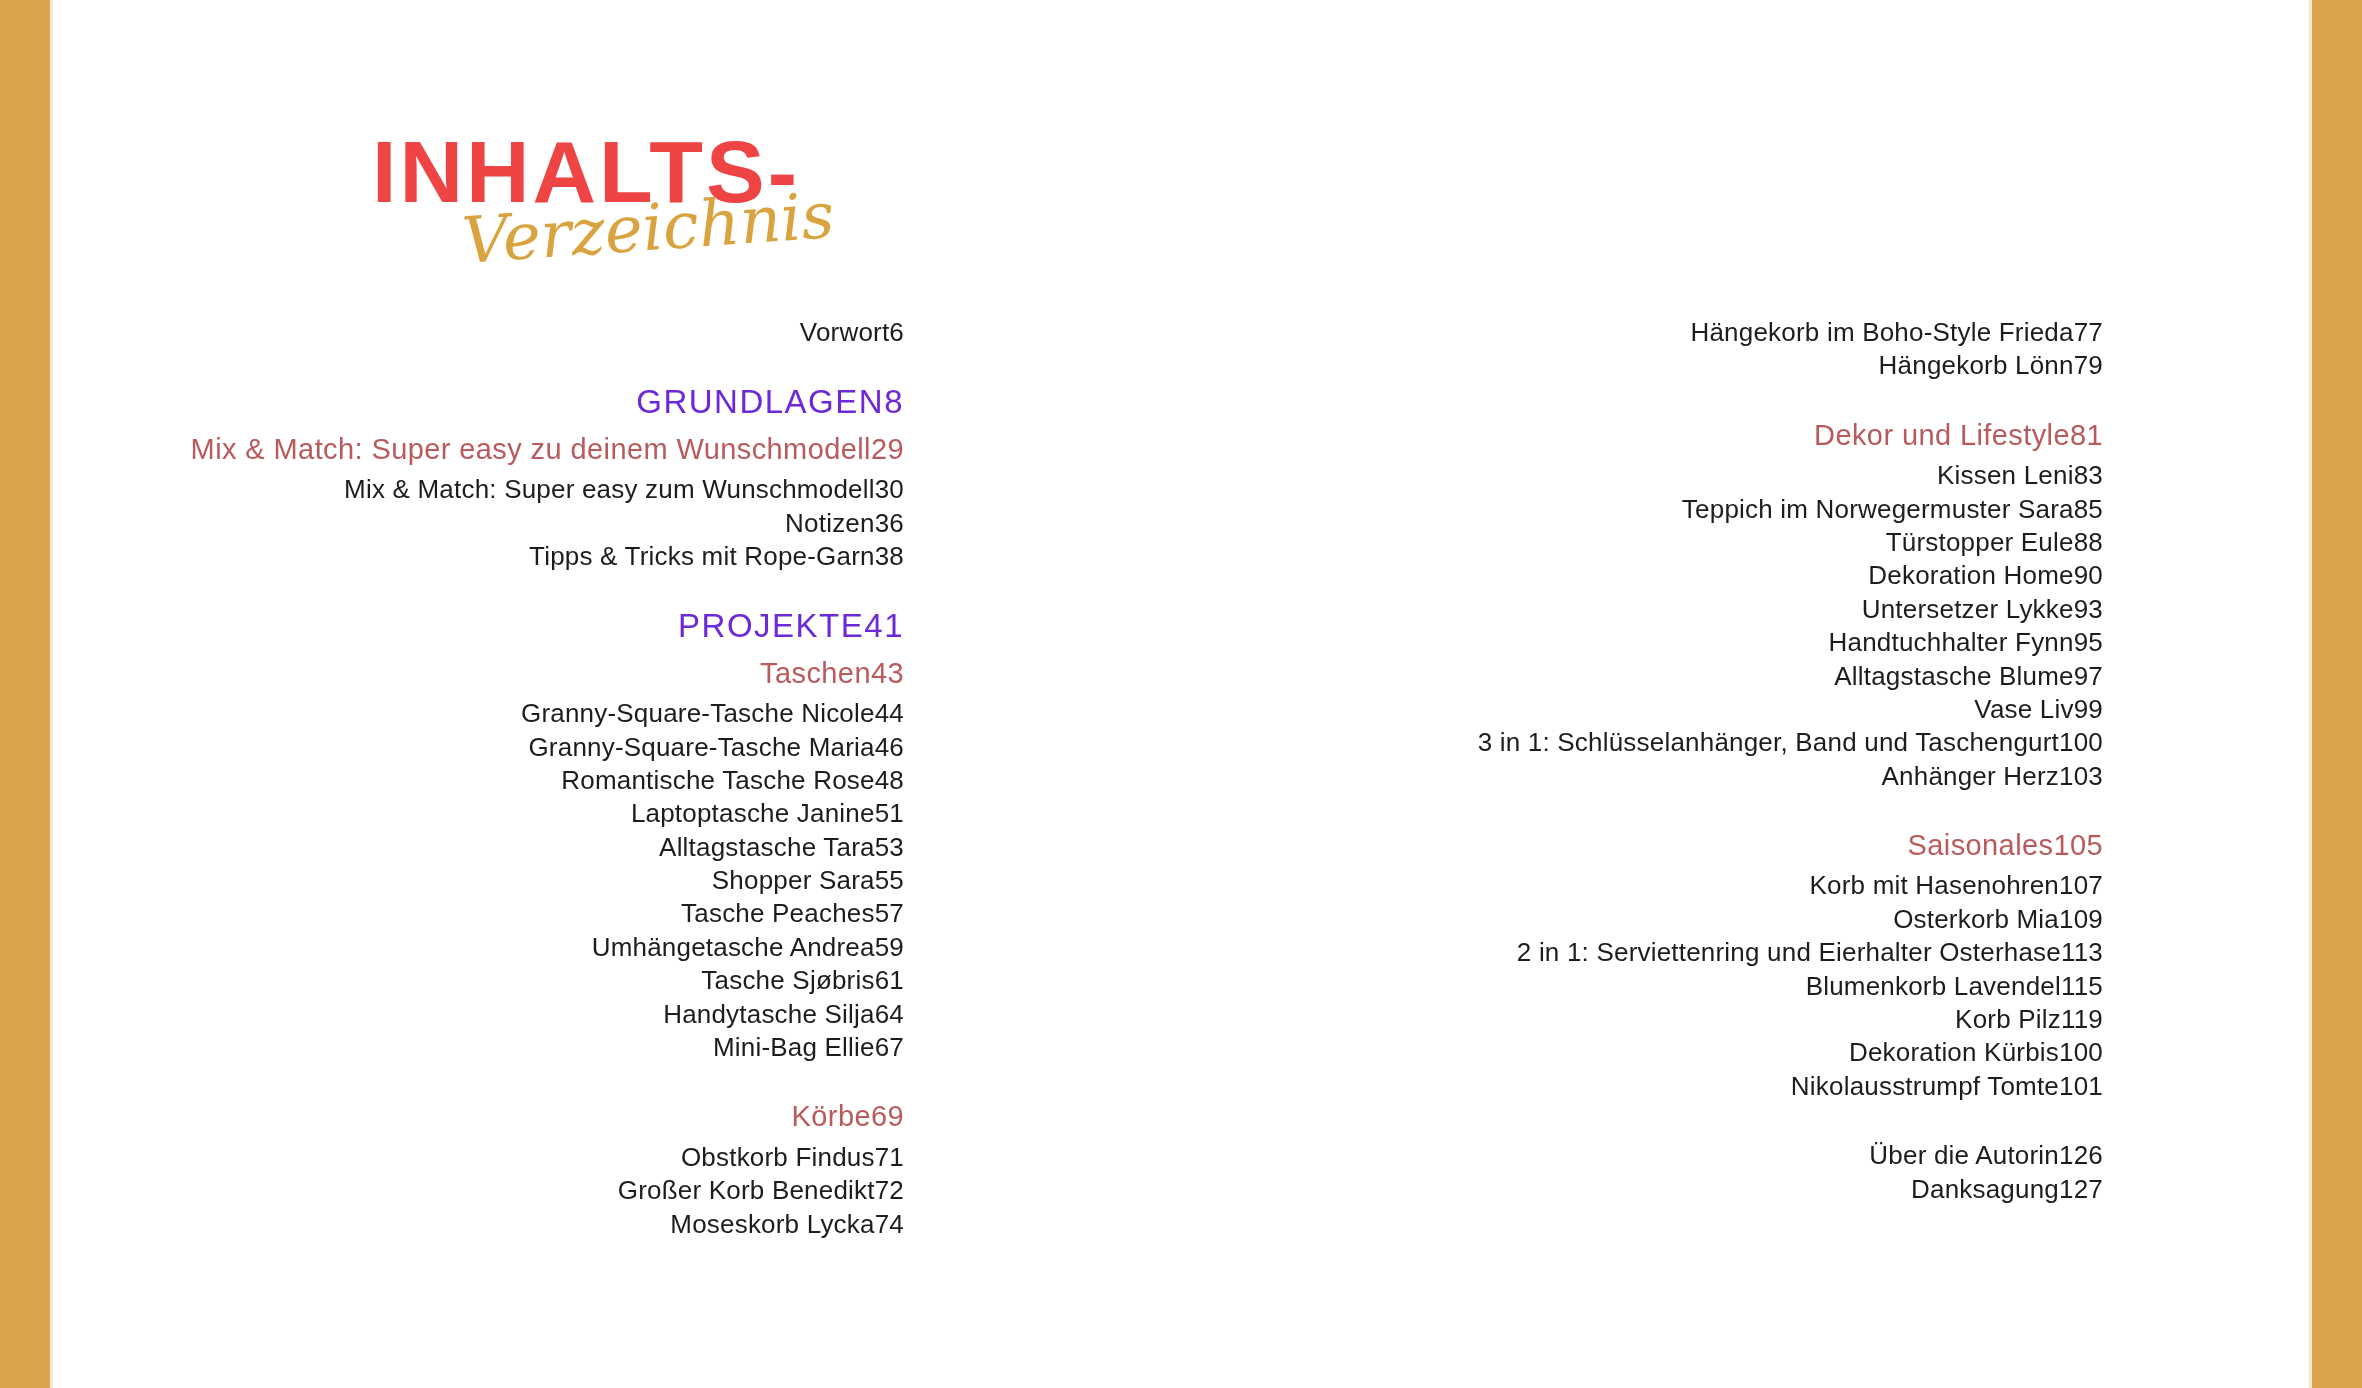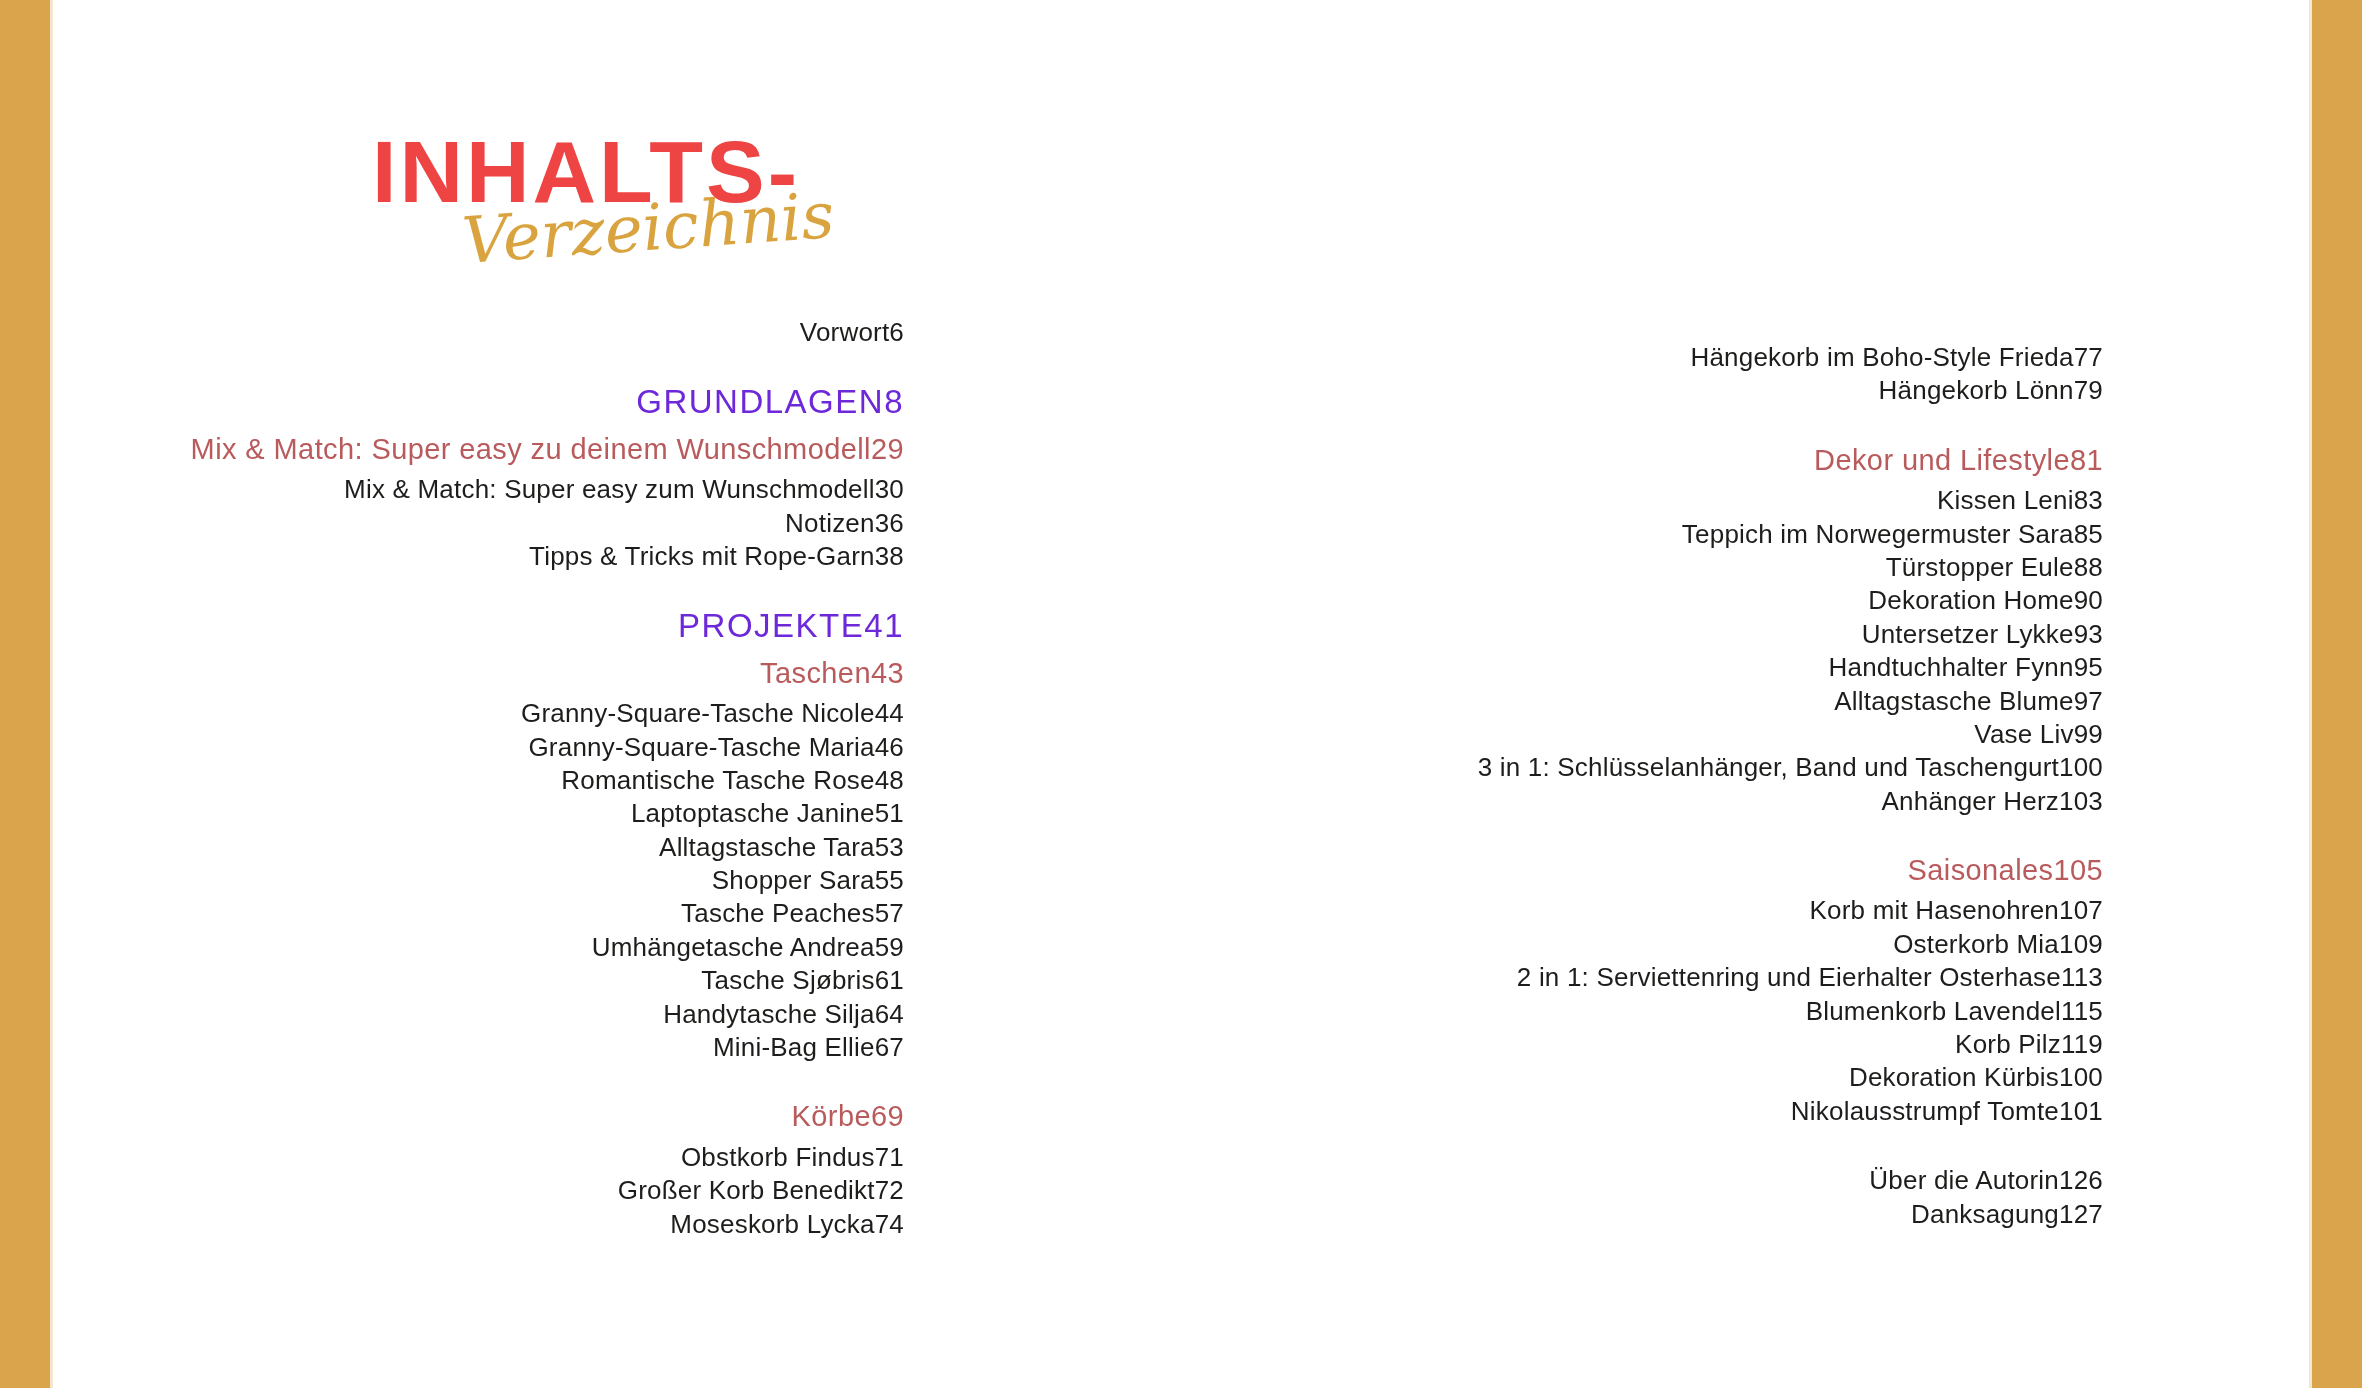--- a/index.html
+++ b/index.html
@@ -29,21 +29,21 @@
   .title-script {
     position: absolute; left: 462px; top: 196px;
     font-family: "DejaVu Serif", serif; font-style: italic;
     font-size: 64px; color: #d9a43f; line-height: 1;
     transform: rotate(-4deg); white-space: nowrap;
   }
 
   
   .toc-col { position: absolute; top: 316px; }
   .toc-left  { left: 258px;  width: 646px; }
-  .toc-right { left: 1453px; width: 650px; margin-top: 25px; }
+  .toc-right { left: 1453px; width: 650px; }
 
   .toc-group + .toc-group { margin-top: 36px; }
 
   .toc-row {
     display: flex; justify-content: flex-end; align-items: baseline;
     height: 33.4px; line-height: 33.4px;
     font-size: 26px; letter-spacing: 0.2px; color: #1d1d1b;
     white-space: nowrap;
   }
   .toc-row .pg { text-align: right; }

